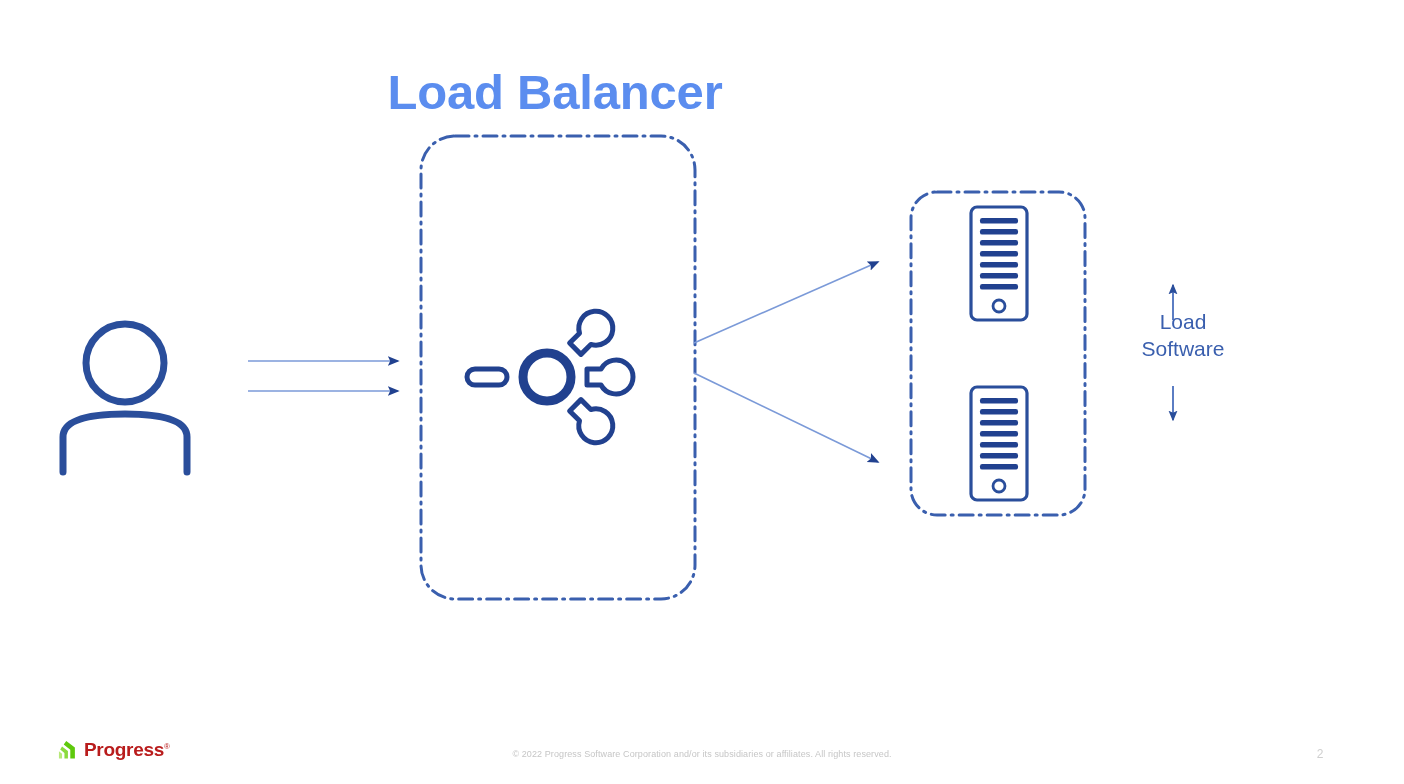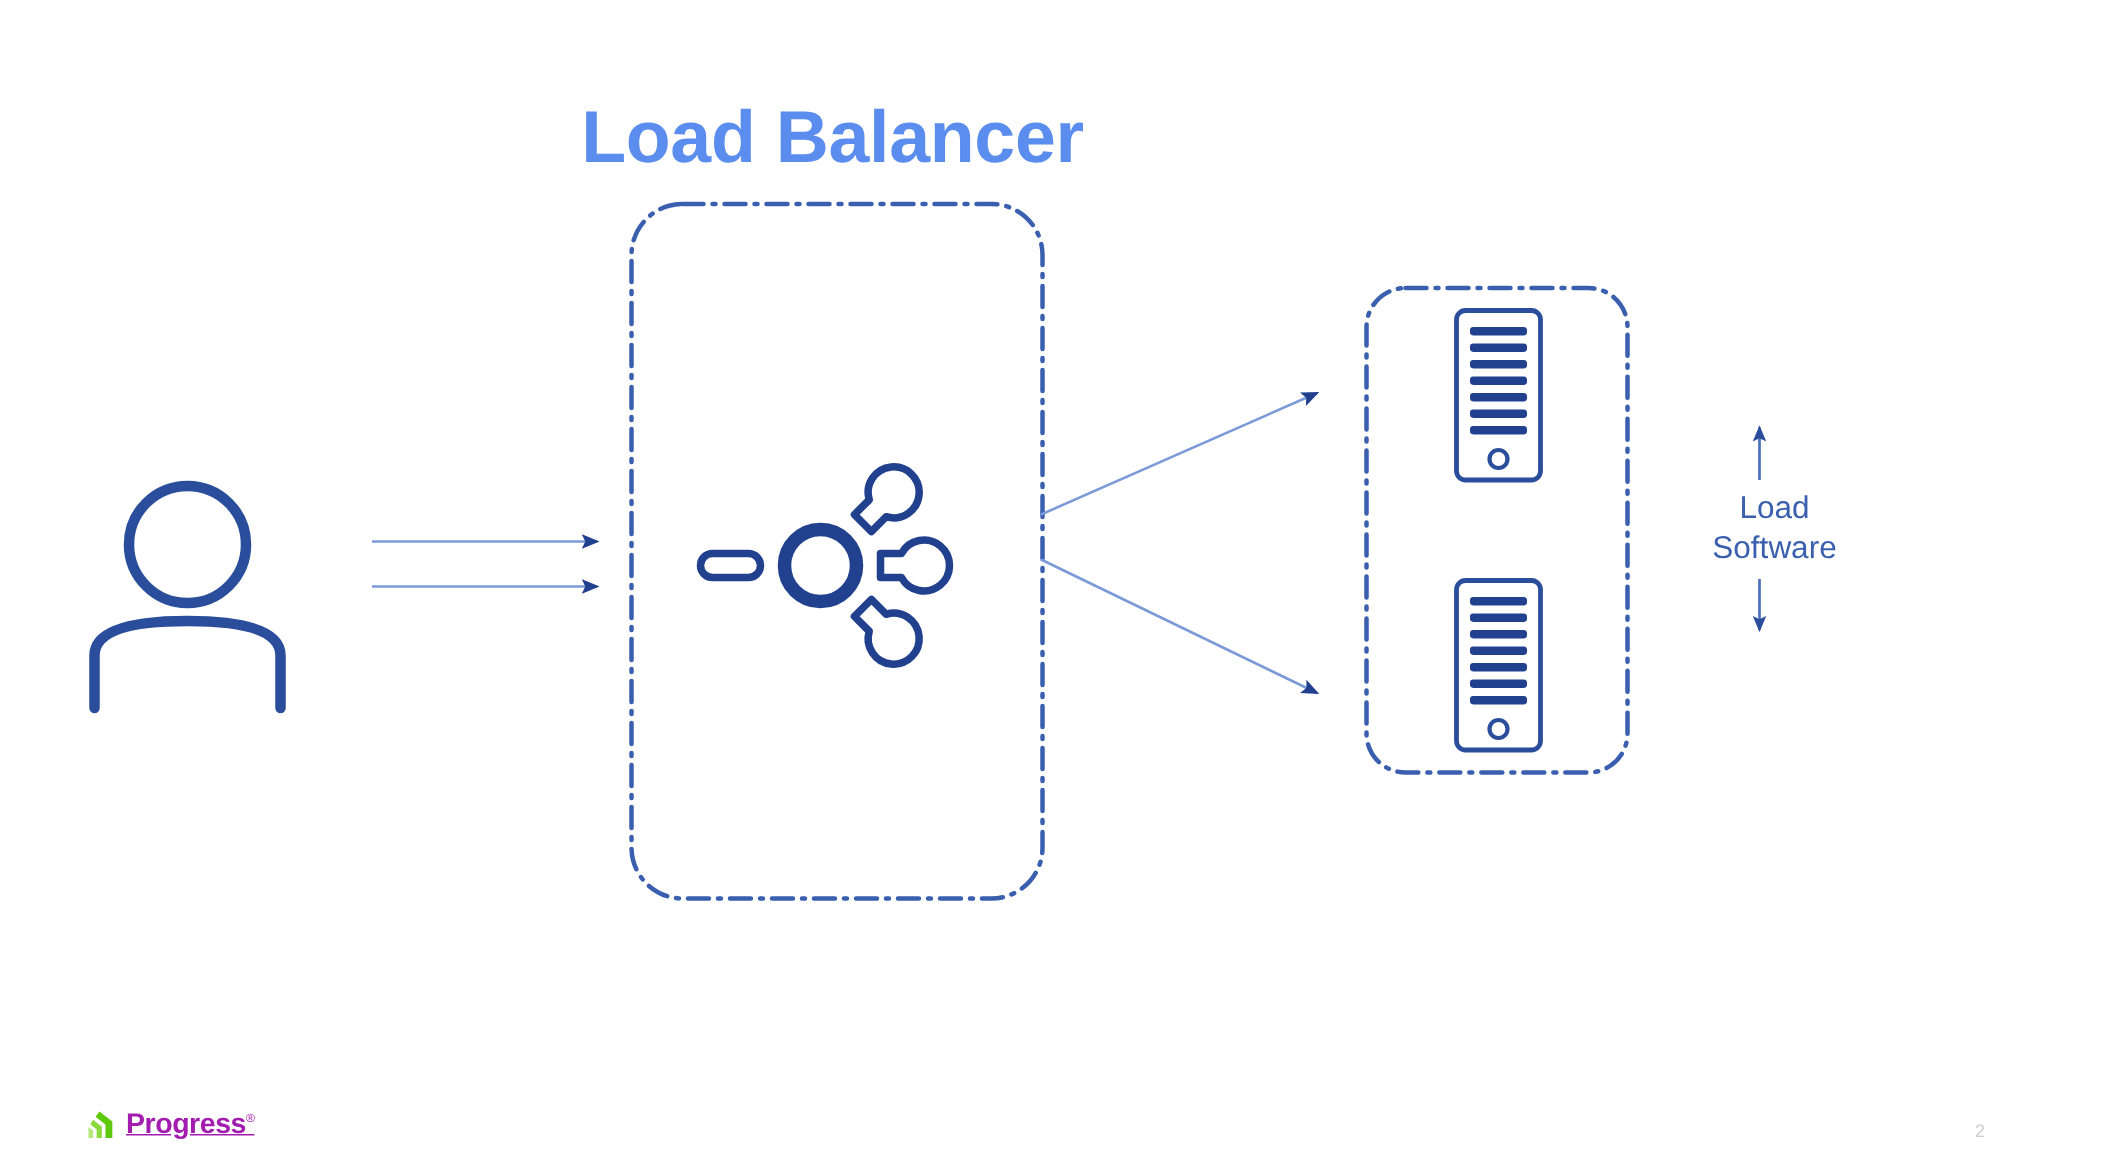--- a/index.html
+++ b/index.html
@@ -44,21 +44,21 @@
     top: 0;
     width: 1404px;
     height: 784px;
     pointer-events: none;
   }
 
   
   .lb-label {
     position: absolute;
     left: 1128px;
-    top: 326px;
+    top: 309px;
     width: 110px;
     text-align: center;
     font-size: 21px;
     color: #3a5fae;
     line-height: 1.28;
   }
 
   
   .footer-logo {
     position: absolute;
@@ -69,24 +69,23 @@
     gap: 6px;
   }
   .footer-logo-mark {
     width: 22px;
     height: 22px;
     display: block;
   }
   .footer-logo-text {
     font-size: 19px;
     font-weight: bold;
-    color: #a21caf;
+    color: #b91c1c;
     letter-spacing: -0.3px;
     position: relative;
-    text-decoration: underline;
   }
   .footer-logo-text sup {
     font-size: 8px;
     vertical-align: super;
     font-weight: normal;
   }
 
   .footer-copyright {
     position: absolute;
     left: 0;
@@ -203,16 +202,17 @@
 
   <div class="footer-logo">
     <svg class="footer-logo-mark" viewBox="0 0 24 24" xmlns="http://www.w3.org/2000/svg">
       <path d="M11.2 2.2 L20.6 9.4 L20.6 21.4 L15.6 21.4 L15.6 11.6 L8.4 6.0 Z" fill="#5ec90c"></path>
       <path d="M6.6 8.2 L13.0 13.2 L13.0 21.4 L9.2 21.4 L9.2 15.2 L4.6 11.5 Z" fill="#8ada3e"></path>
       <path d="M3.2 13.4 L6.6 16.0 L6.6 21.4 L3.2 21.4 Z" fill="#b7e87a"></path>
     </svg>
     <span class="footer-logo-text"><span>Progress</span><sup>®</sup></span>
   </div>
 
+  <div class="footer-copyright">© 2022 Progress Software Corporation and/or its subsidiaries or affiliates. All rights reserved.</div>
 
   <div class="page-number">2</div>
 
 </div>
 
 </body></html>

